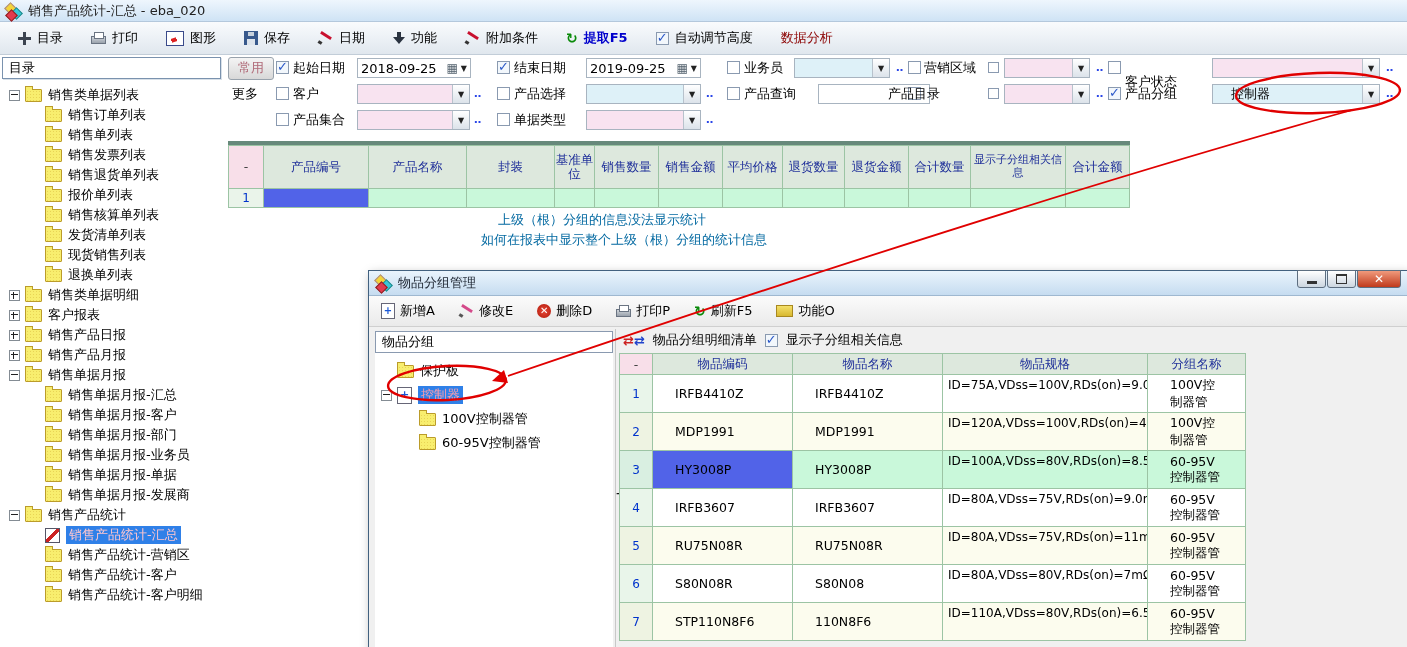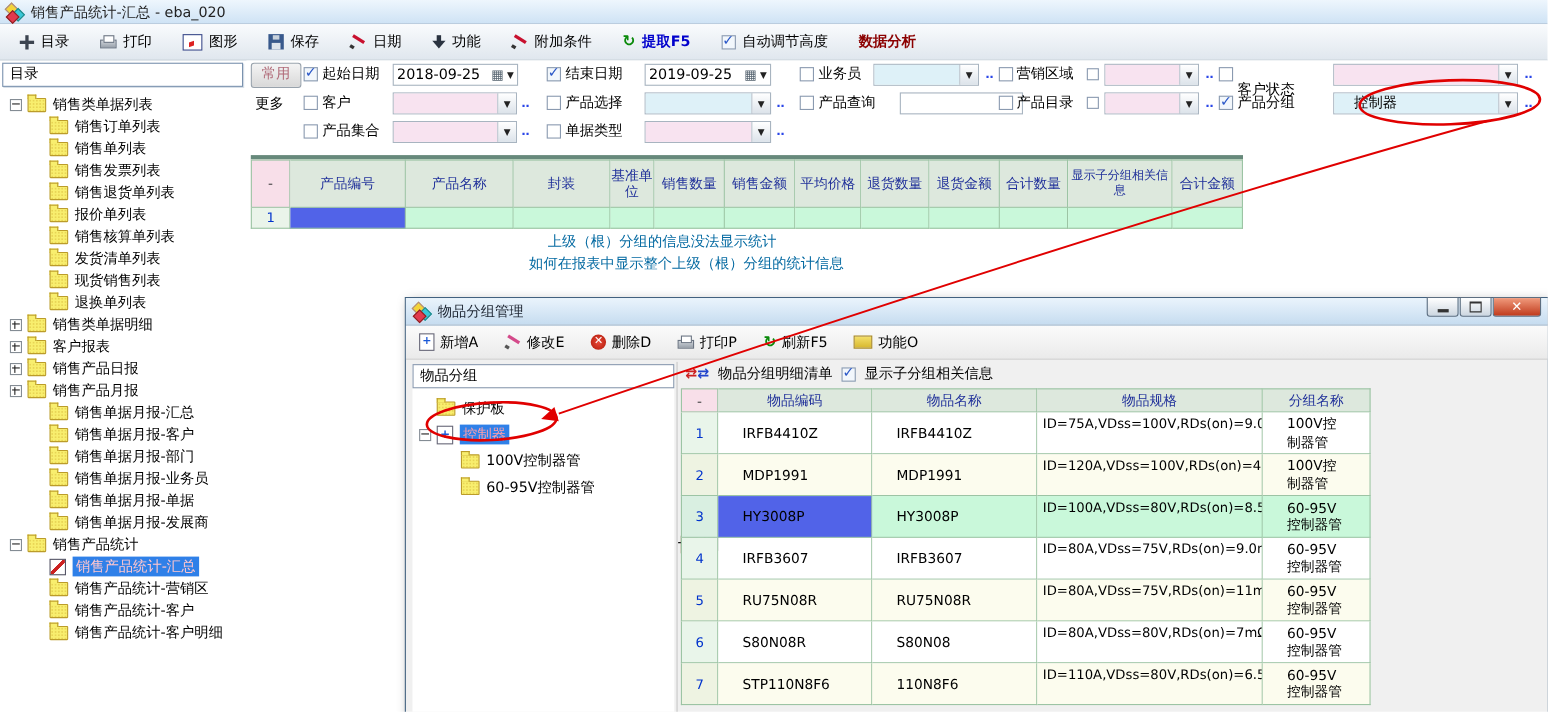--- a/index.html
+++ b/index.html
@@ -16,21 +16,21 @@
   .app-icon .d2{left:7px;top:6px;background:#39c7d8;border:1px solid #288}
   .app-icon .d3{left:2px;top:8px;background:#e23a4e;border:1px solid #822}
   .titlebar .t{margin-left:7px;color:#222}
 
   
   .toolbar{position:absolute;left:0;top:22px;width:100%;height:33px;box-sizing:border-box;
     background:linear-gradient(#f9fbfd,#e0e7ee);border-bottom:1px solid #c2cdd8;
     display:flex;align-items:center;gap:28px;padding-left:18px}
   .tbtn{display:flex;align-items:center;gap:6px;cursor:pointer;white-space:nowrap}
   .extract-label{color:#0000cc;font-weight:bold}
-  .analysis-label{color:#8b0000;font-weight:bold}
+  .analysis-label{color:#8b0000;font-weight:normal}
 
   
   .cb{width:13px;height:13px;border:1px solid #8a9ab0;background:#fff;display:inline-block;
       position:relative;flex:none;box-sizing:border-box;vertical-align:-2px}
   .cb.on{background:#f2f7fc}
   .cb.on::after{content:"✓";position:absolute;left:0px;top:-3px;color:#2b58c8;font-weight:bold;font-size:13px}
   .cb.sm{width:11px;height:11px}
   .i-plus{width:13px;height:13px;position:relative;flex:none}
   .i-plus::before{content:"";position:absolute;left:5px;top:0;width:3px;height:13px;background:#3c4450}
   .i-plus::after{content:"";position:absolute;left:0;top:5px;width:13px;height:3px;background:#3c4450}
@@ -275,20 +275,25 @@
       <div class="titem lvl0">
           <span class="exp plus"></span>
           <span class="fold"></span>
           <span class="tlabel">销售产品日报</span>
         </div>
       <div class="titem lvl0">
           <span class="exp plus"></span>
           <span class="fold"></span>
           <span class="tlabel">销售产品月报</span>
         </div>
+      <div class="titem lvl0">
+          <span class="exp"></span>
+          <span class="fold"></span>
+          <span class="tlabel">销售单据月报</span>
+        </div>
       <div class="titem lvl1">
           <span class="fold"></span>
           <span class="tlabel">销售单据月报-汇总</span>
         </div>
       <div class="titem lvl1">
           <span class="fold"></span>
           <span class="tlabel">销售单据月报-客户</span>
         </div>
       <div class="titem lvl1">
           <span class="fold"></span>
@@ -383,21 +388,21 @@
     <span class="lab" style="left:290px;top:29px">产品选择</span>
     <div class="dd blue" style="left:362px;top:29px;width:115px">
         <span class="val"></span>
         <span class="ab">▼</span>
       </div>
     <span class="dots" style="left:482px;top:32px">‥</span>
     <span class="cb" style="position:absolute;left:503px;top:32px"></span>
     <span class="lab" style="left:520px;top:29px">产品查询</span>
     <div class="inputw" style="left:594px;top:29px;width:112px"></div>
     <span class="cb" style="position:absolute;left:684px;top:32px"></span>
-    <span class="lab" style="left:700px;top:29px">产品目录</span>
+    <span class="lab" style="left:664px;top:29px">产品目录</span>
     <span class="cb sm" style="position:absolute;left:764px;top:33px"></span>
     <div class="dd pink" style="left:780px;top:29px;width:86px">
         <span class="val"></span>
         <span class="ab">▼</span>
       </div>
     <span class="dots" style="left:872px;top:32px">‥</span>
     <span class="cb on" style="position:absolute;left:884px;top:32px"></span>
     <span class="lab" style="left:901px;top:29px">产品分组</span>
     <div class="dd blue" style="left:988px;top:29px;width:168px">
         <span class="val" style="padding-left:18px">控制器</span>

